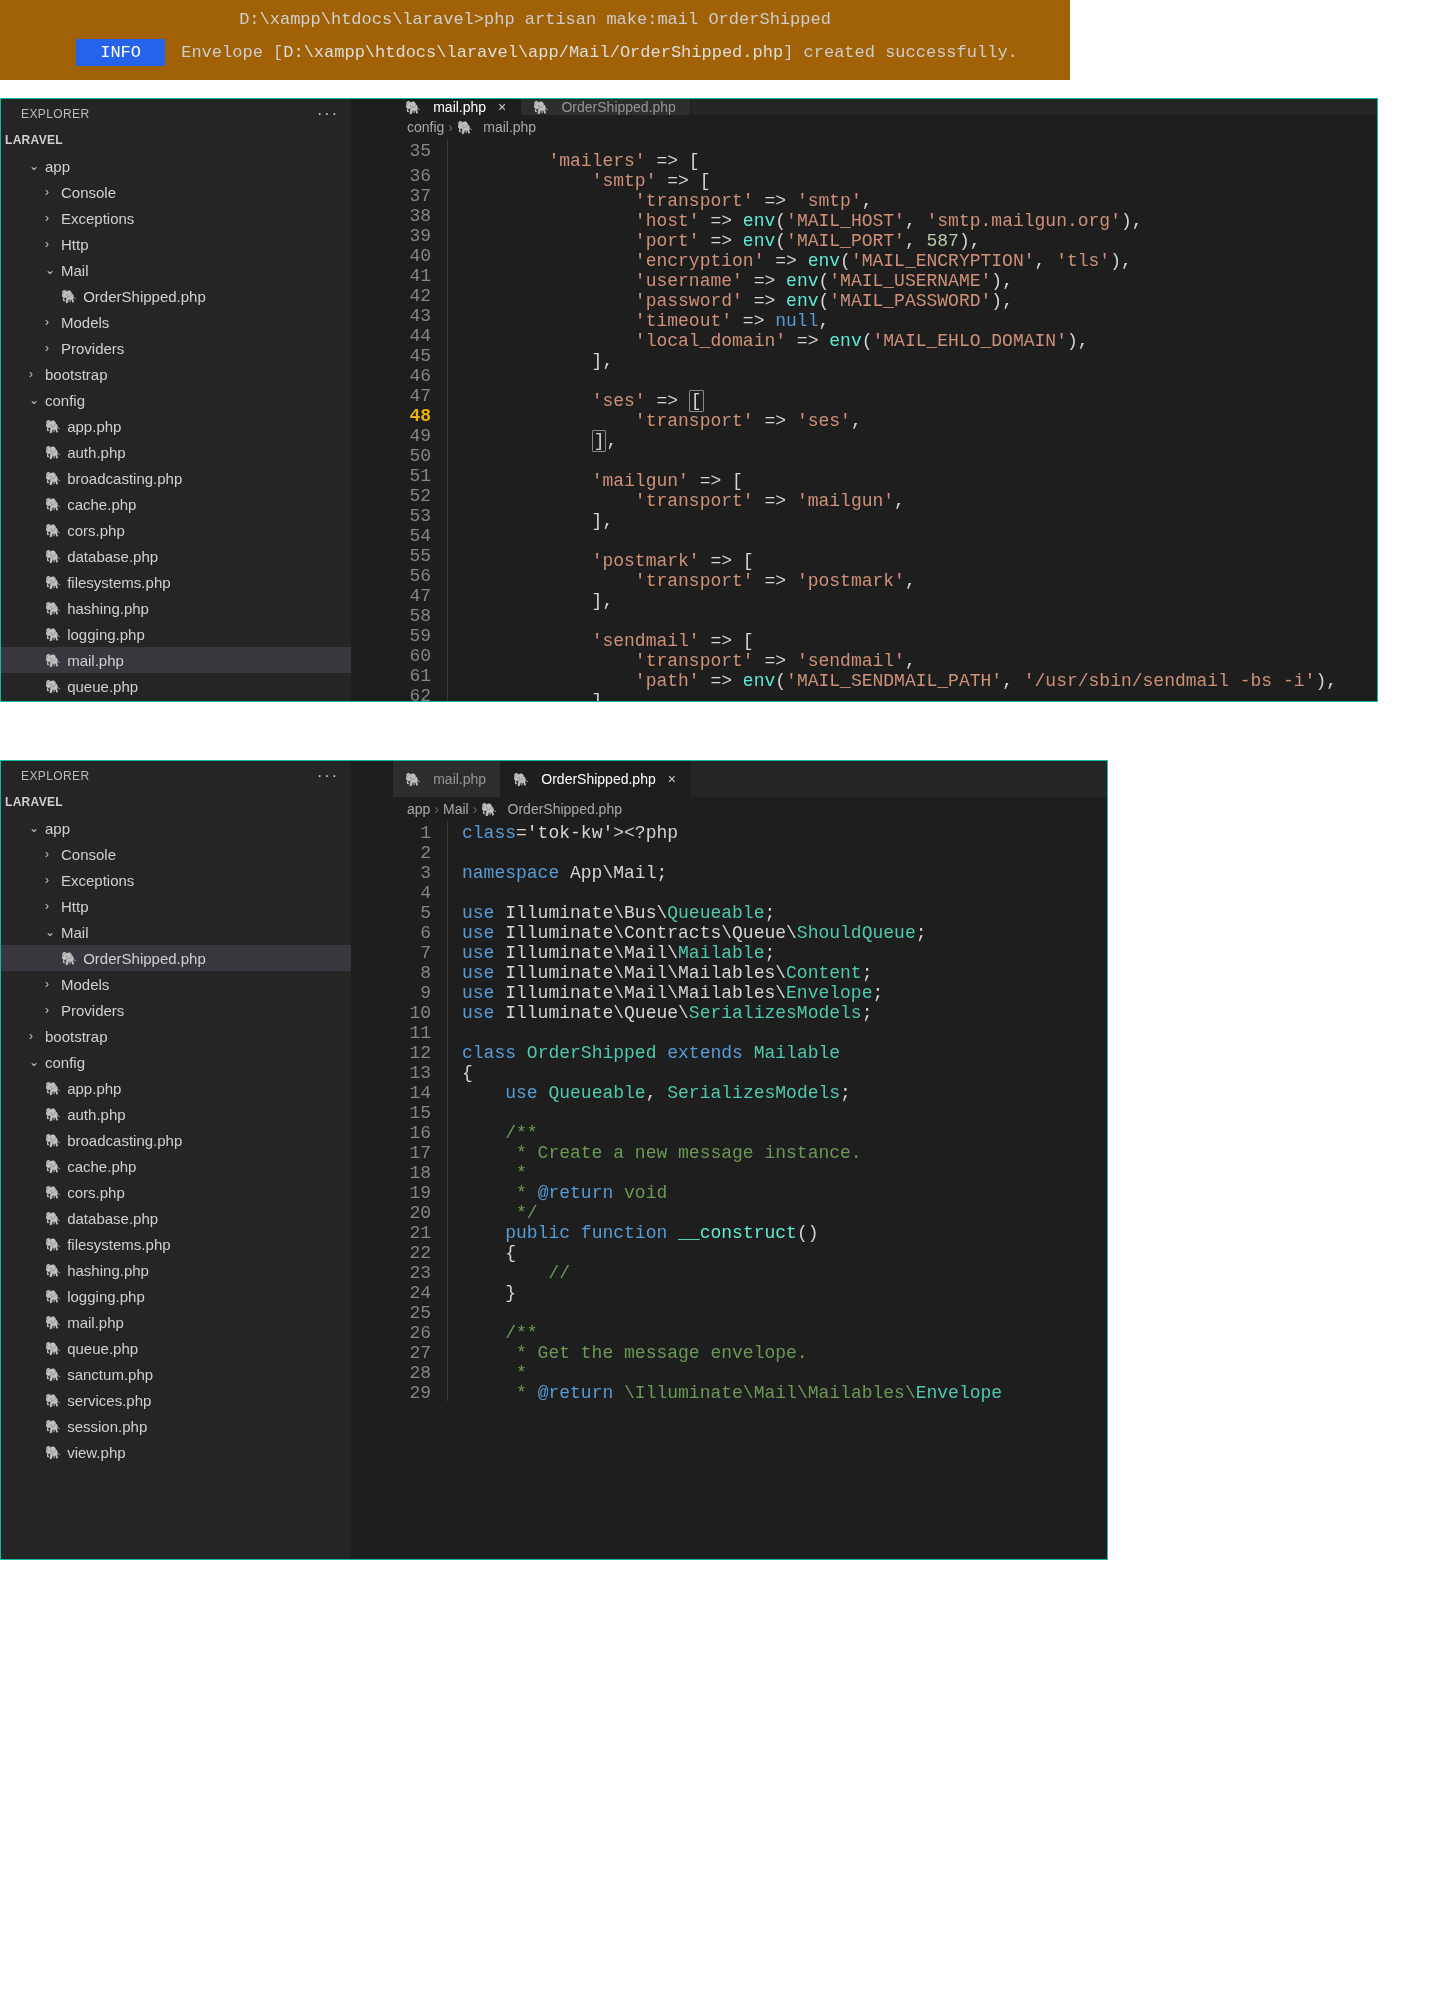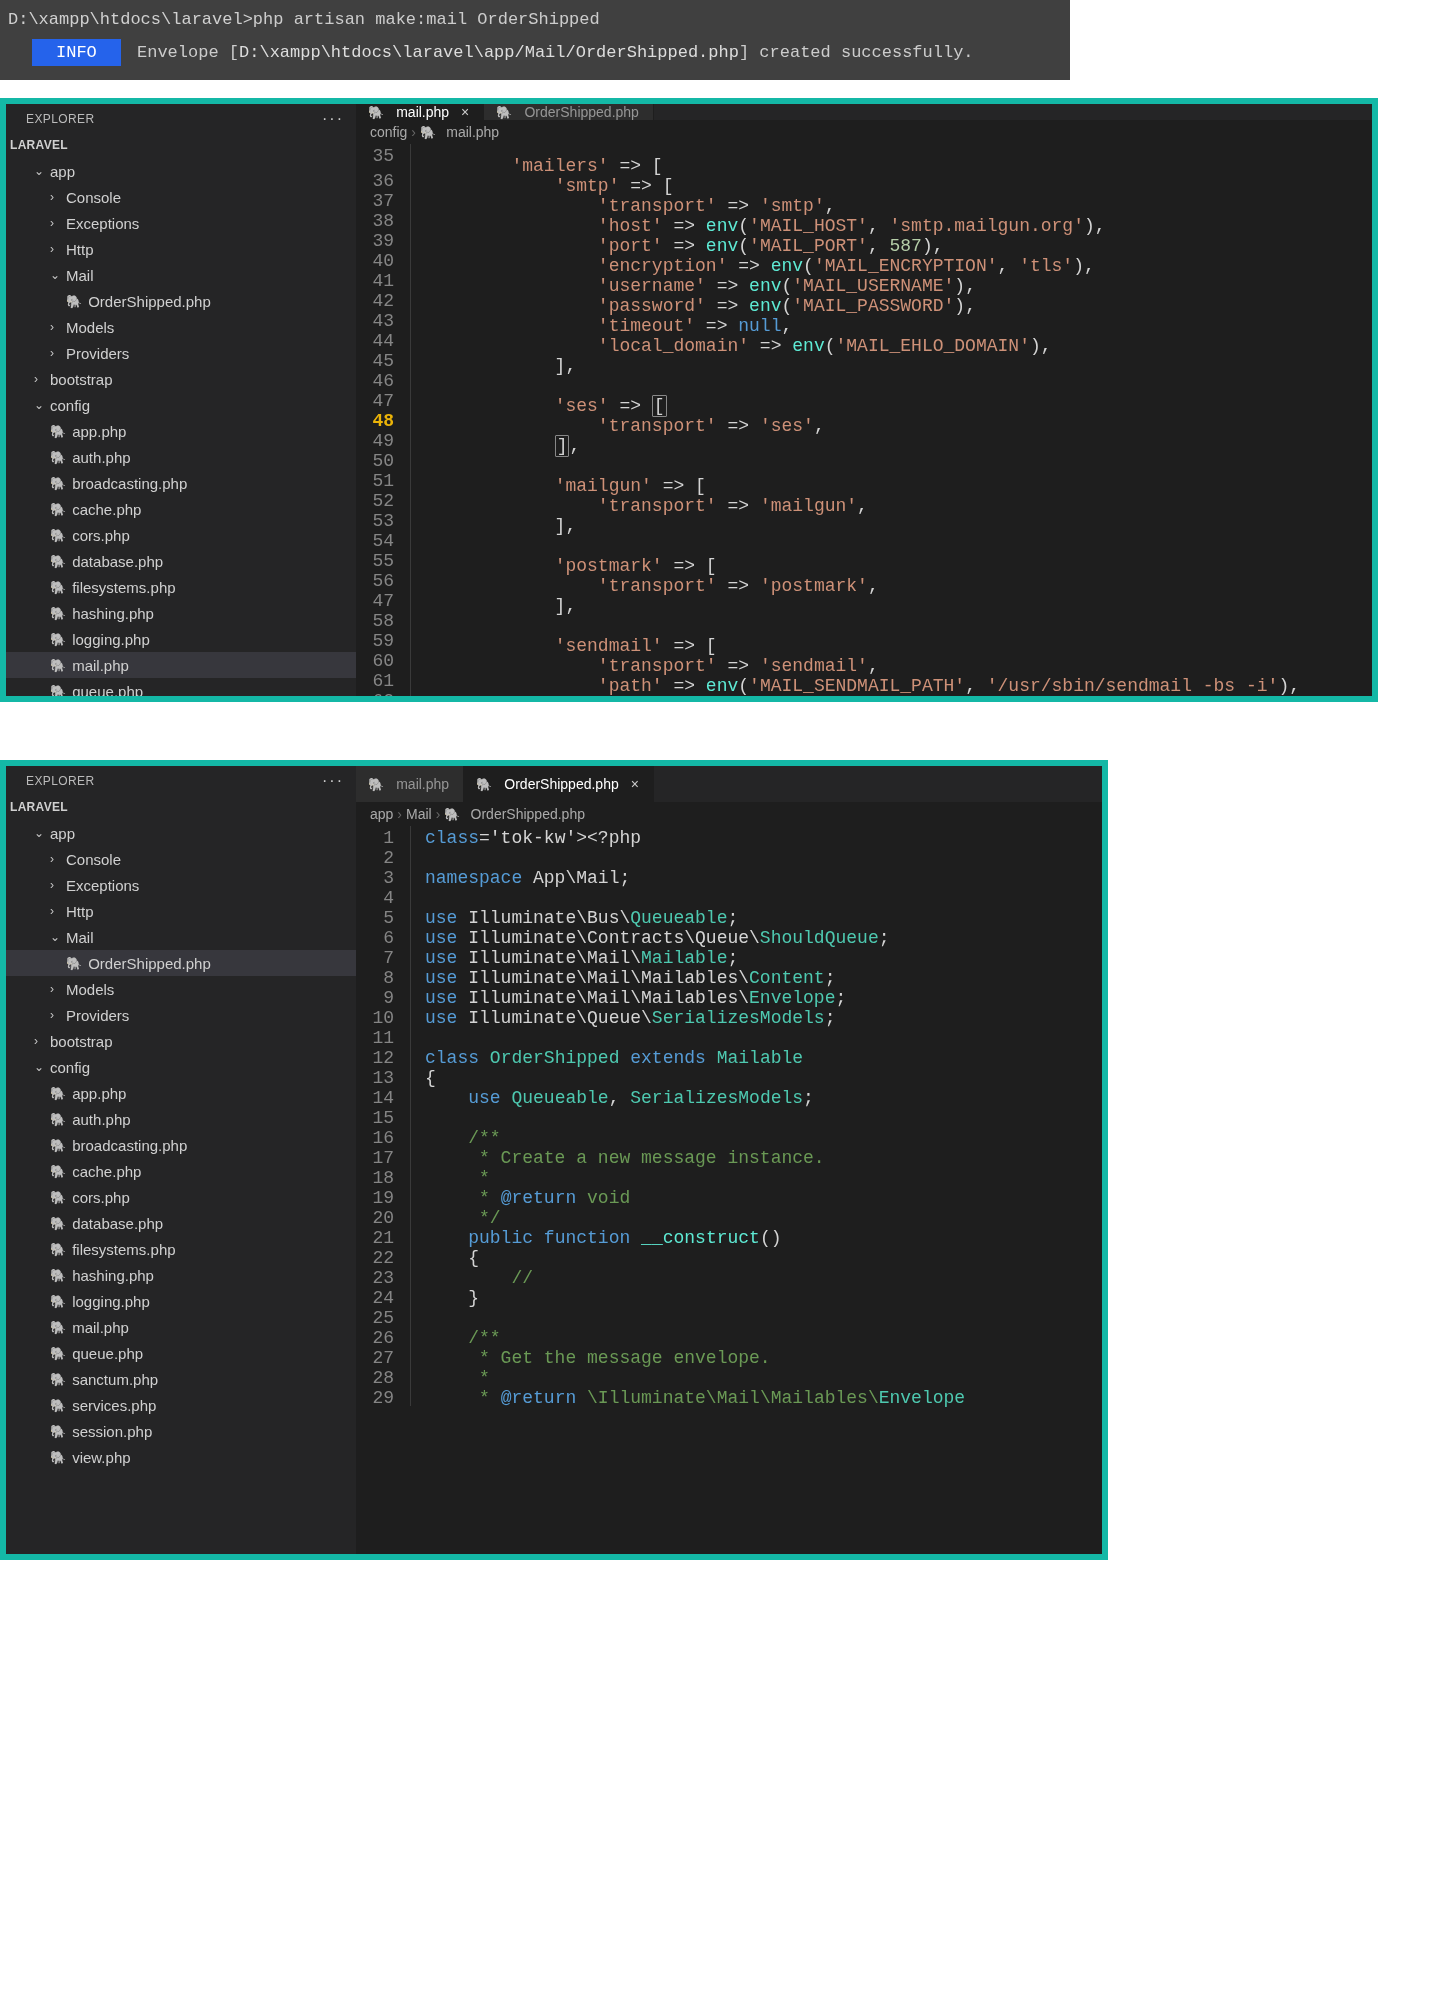--- a/index.html
+++ b/index.html
@@ -4,27 +4,28 @@
 <style>
   * { box-sizing: border-box; margin: 0; padding: 0; }
   body {
     background: #ffffff;
     font-family: 'Segoe UI', Tahoma, sans-serif;
     width: 1446px;
   }
 
   
   .terminal {
-    background: #404040;
+    background: #a16207;
     color: #ccc;
     font-family: 'Consolas', 'Courier New', monospace;
     font-size: 17px;
     padding: 6px 8px 14px 8px;
     width: 1070px;
     line-height: 1.6;
+    text-align: center;
   }
   .terminal .prompt { color: #d0d0d0; }
   .terminal .info-badge {
     background: #2563eb;
     color: #fff;
     padding: 0 24px;
     display: inline-block;
     font-weight: 500;
     margin-right: 6px;
   }
@@ -32,23 +33,24 @@
 
   
   .vscode {
     background: #1e1e1e;
     color: #ccc;
     font-family: 'Segoe UI', Tahoma, sans-serif;
     display: flex;
     width: 1378px;
     font-size: 15px;
     margin-top: 18px;
-    border: 6px solid #14b8a6;
+    border: 1px solid #14b8a6;
     position: relative;
     overflow: hidden;
+    gap: 42px;
   }
   .vscode.second { width: 1108px; height: 800px; margin-top: 58px; }
 
   .sidebar {
     width: 350px;
     background: #252526;
     flex-shrink: 0;
     display: flex;
     flex-direction: column;
     overflow: hidden;

